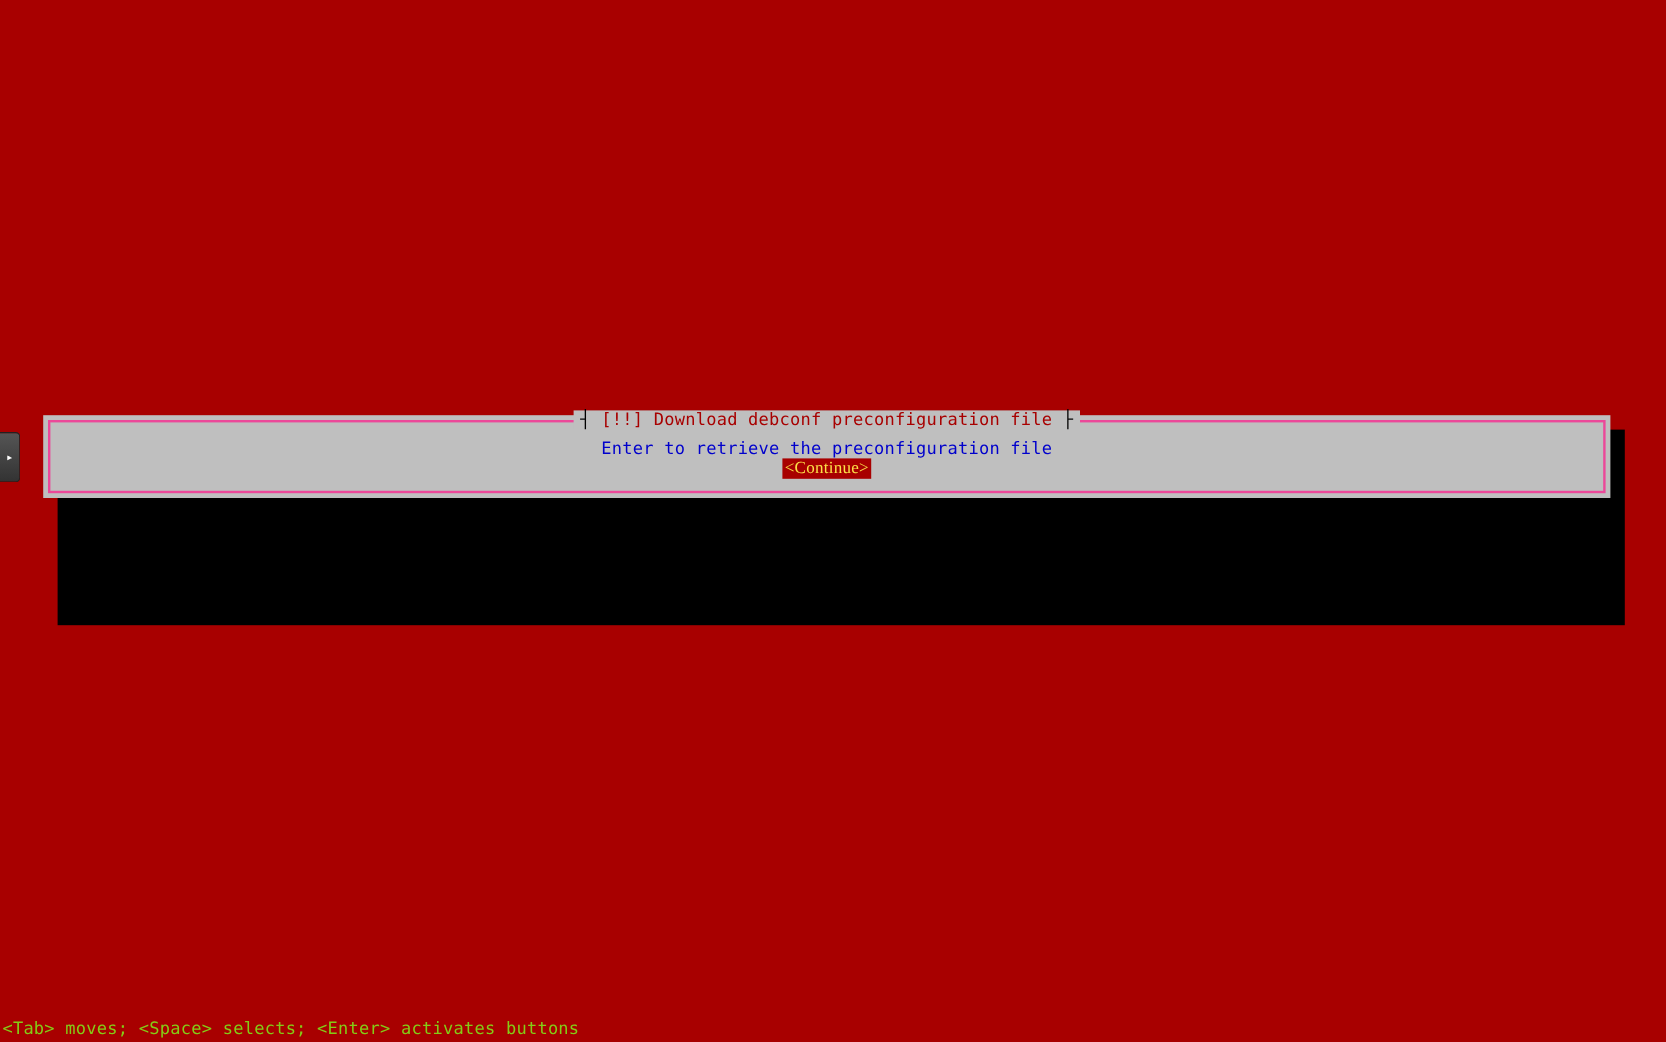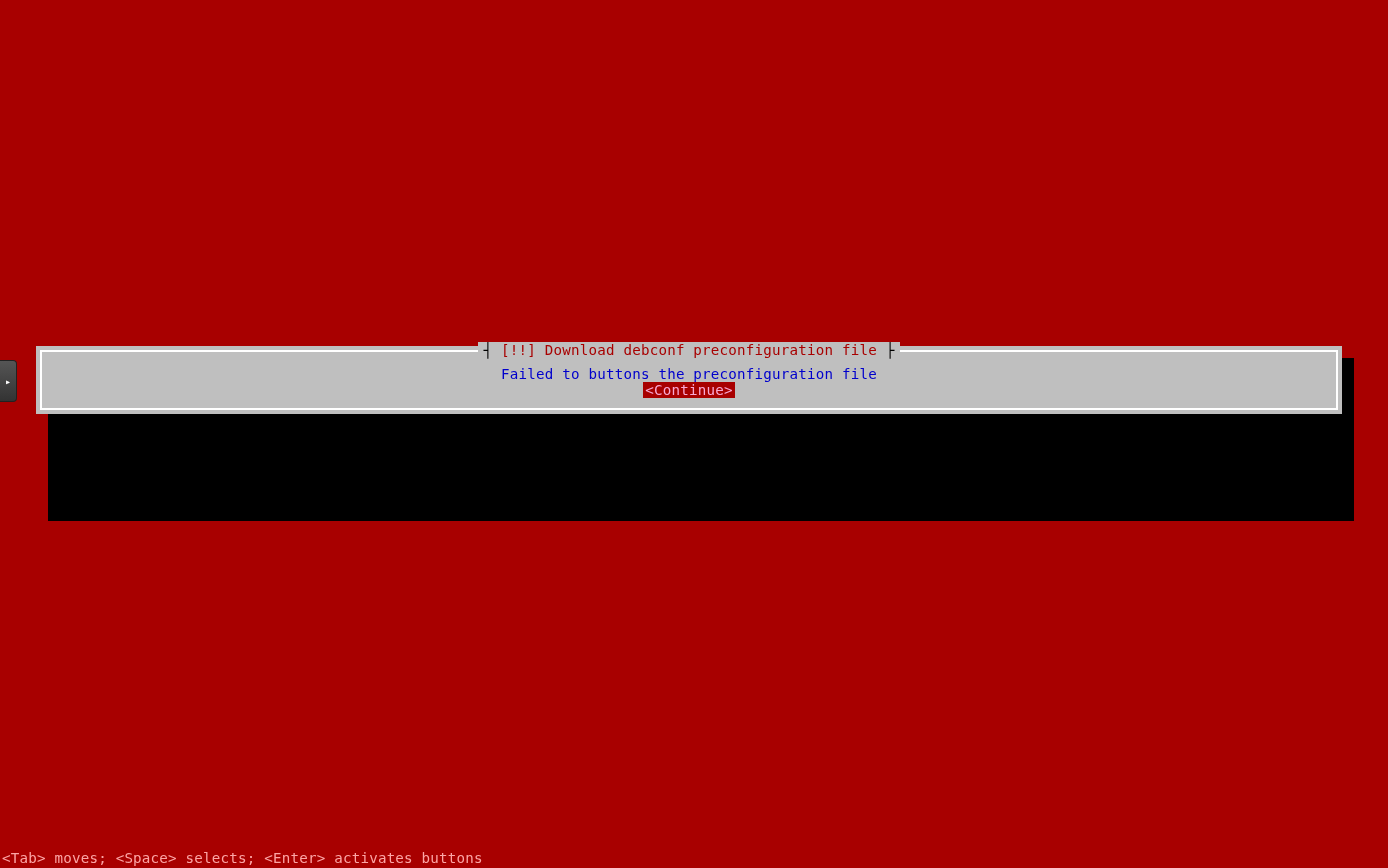--- a/index.html
+++ b/index.html
@@ -42,21 +42,21 @@
     }
     .dialog {
       position: absolute;
       left: 36px;
       top: 346px;
       width: 1306px;
       background-color: #bfbfbf;
       padding: 4px;
     }
     .dialog-inner {
-      border: 2px solid #ffffff;
+      border: 2px solid #ec4899;
       padding: 0 10px 10px 10px;
       position: relative;
     }
     .dialog-title-wrap {
       display: flex;
       justify-content: center;
       margin-top: -10px;
       margin-bottom: 8px;
     }
     .dialog-title {
@@ -86,48 +86,49 @@
       line-height: 1.22;
       margin-bottom: 16px;
       letter-spacing: 0.2px;
     }
     .button-row {
       text-align: center;
     }
     .continue-button {
       display: inline-block;
       background-color: #a80000;
-      color: #f9a8d4;
+      color: #fde047;
       padding: 0 2px;
       cursor: pointer;
       letter-spacing: 0.2px;
+      font-family: Liberation Serif, serif;
     }
     .footer-hint {
       position: absolute;
       left: 0;
       bottom: 2px;
-      color: #fca5a5;
+      color: #84cc16;
       letter-spacing: 0.2px;
       padding-left: 2px;
     }
   </style>
 </head>
 <body>
 
 <div class="side-tab">
   <span>▸</span>
 </div>
 
 <div class="dialog-shadow"></div>
 
 <div class="dialog">
   <div class="dialog-inner">
     <div class="dialog-title-wrap">
       <span class="dialog-title">[!!] Download debconf preconfiguration file</span>
     </div>
-    <div class="dialog-subtitle">Failed to buttons the preconfiguration file</div>
+    <div class="dialog-subtitle">Enter to retrieve the preconfiguration file</div>
     <div class="button-row">
       <span class="continue-button">&lt;Continue&gt;</span>
     </div>
   </div>
 </div>
 
 <div class="footer-hint">&lt;Tab&gt; moves; &lt;Space&gt; selects; &lt;Enter&gt; activates buttons</div>
 
 </body></html>

